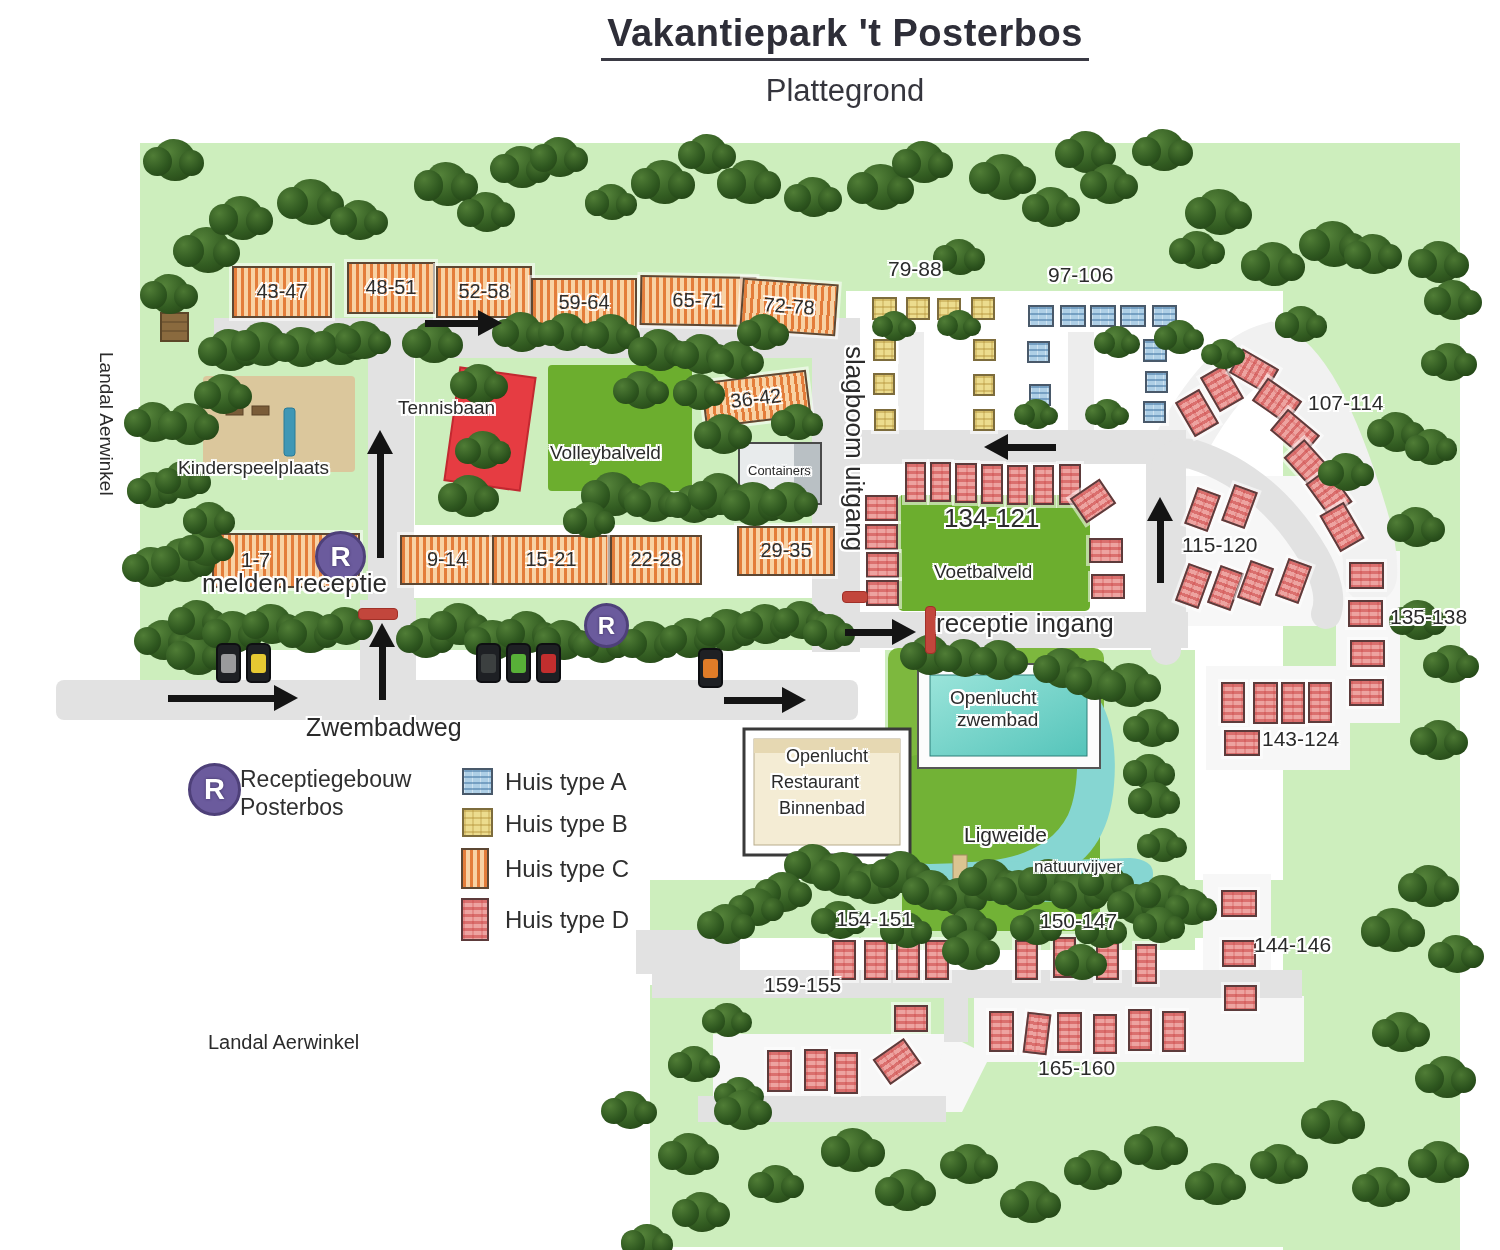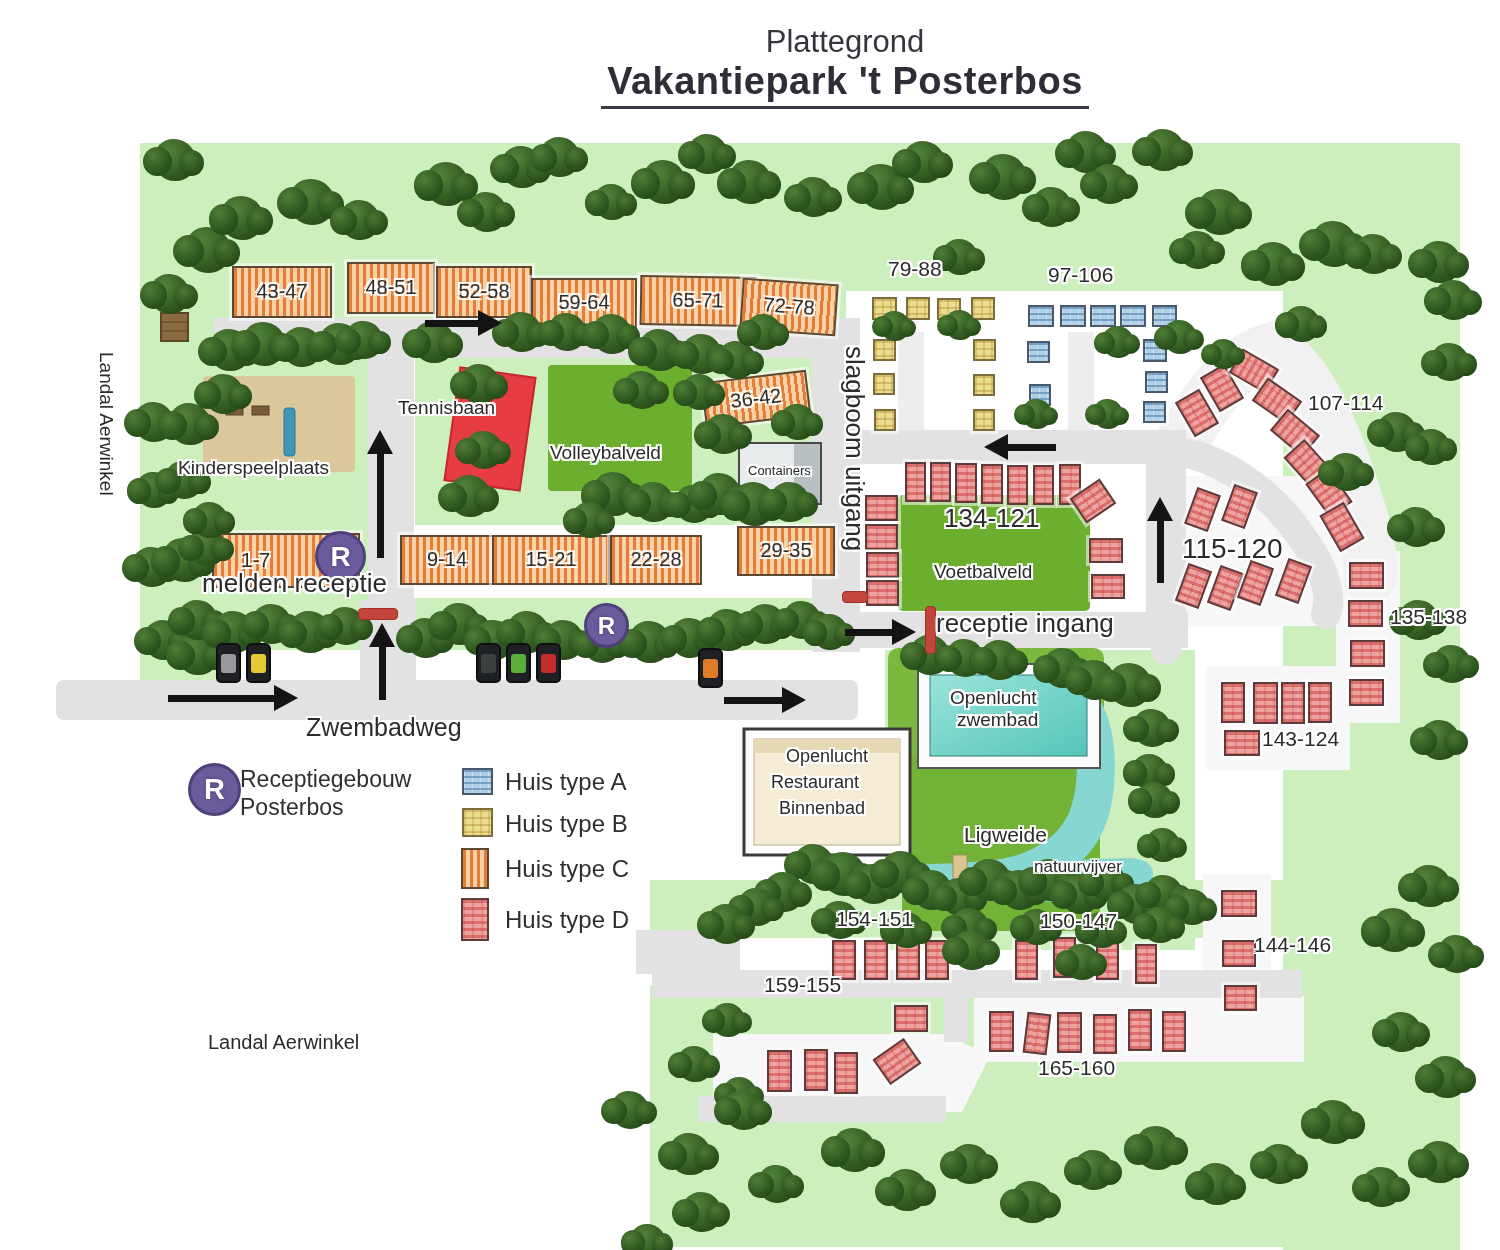--- a/index.html
+++ b/index.html
@@ -138,22 +138,22 @@
     <rect x="754" y="739" width="146" height="106" fill="#f4ecd4" stroke="#b8ac8c"></rect>
     <rect x="754" y="739" width="146" height="14" fill="#e6d8b2"></rect>
 
     <rect x="739" y="443" width="82" height="61" fill="#e8ebec" stroke="#4a4a4a" stroke-width="2"></rect>
     <rect x="794" y="444" width="26" height="59" fill="#b9c0c4"></rect>
 
     <rect x="953" y="855" width="14" height="60" fill="#dcc491" stroke="#a08c60"></rect>
   </svg>
 
   <div id="title-wrap">
+    <div id="page-title">Vakantiepark 't Posterbos</div>
     <div id="page-subtitle">Plattegrond</div>
-    <div id="page-title">Vakantiepark 't Posterbos</div>
   </div>
 
   <div class="leg-text" style="left:240px;top:766px;">Receptiegebouw</div>
   <div class="leg-text" style="left:240px;top:794px;">Posterbos</div>
 
   <div id="map">
       <div class="house hB" style="left: 872px; top: 297px; width: 25px; height: 23px; position: absolute;"></div>
       <div class="house hB" style="left: 906px; top: 297px; width: 24px; height: 23px; position: absolute;"></div>
       <div class="house hB" style="left: 937px; top: 298px; width: 24px; height: 22px; position: absolute;"></div>
       <div class="house hB" style="left: 971px; top: 297px; width: 24px; height: 23px; position: absolute;"></div>
@@ -480,21 +480,21 @@
         <div class="shaft" style="top: 443.5px; height: 7px; width: 52px; left: 1004px;"></div>
         <div class="head" style="top: 434px; border-top: 13px solid transparent; border-bottom: 13px solid transparent; left: 984px; border-right: 24px solid rgb(20, 20, 20);"></div>
       </div>
       <div class="arrow" style="left: 0px; top: 0px; position: absolute;">
         <div class="shaft" style="left: 1156.5px; width: 7px; height: 66px; top: 517px;"></div>
         <div class="head" style="left: 1147px; border-left: 13px solid transparent; border-right: 13px solid transparent; top: 497px; border-bottom: 24px solid rgb(20, 20, 20);"></div>
       </div>
       <div class="lbl" style="left: 888px; top: 258px; font-size: 21px; position: absolute;">79-88</div>
       <div class="lbl" style="left: 1048px; top: 264px; font-size: 21px; position: absolute;">97-106</div>
       <div class="lbl" style="left: 1308px; top: 392px; font-size: 21px; position: absolute;">107-114</div>
-      <div class="lbl" style="left: 1182px; top: 534px; font-size: 28px; position: absolute;">115-120</div>
+      <div class="lbl" style="left: 1182px; top: 534px; font-size: 21px; position: absolute;">115-120</div>
       <div class="lbl" style="left: 1390px; top: 606px; font-size: 21px; position: absolute;">135-138</div>
       <div class="lbl" style="left: 1262px; top: 728px; font-size: 21px; position: absolute;">143-124</div>
       <div class="lbl" style="left: 1254px; top: 934px; font-size: 21px; position: absolute;">144-146</div>
       <div class="lbl" style="left: 836px; top: 908px; font-size: 21px; position: absolute;">154-151</div>
       <div class="lbl" style="left: 1040px; top: 910px; font-size: 21px; position: absolute;">150-147</div>
       <div class="lbl" style="left: 764px; top: 974px; font-size: 21px; position: absolute;">159-155</div>
       <div class="lbl" style="left: 1038px; top: 1057px; font-size: 21px; position: absolute;">165-160</div>
       <div class="lbl" style="left: 944px; top: 505px; font-size: 26px; position: absolute;">134-121</div>
       <div class="lbl" style="left: 934px; top: 562px; font-size: 19px; position: absolute; text-align: right;">Voetbalveld</div>
       <div class="lbl" style="left: 550px; top: 443px; font-size: 19px; position: absolute;">Volleybalveld</div>

